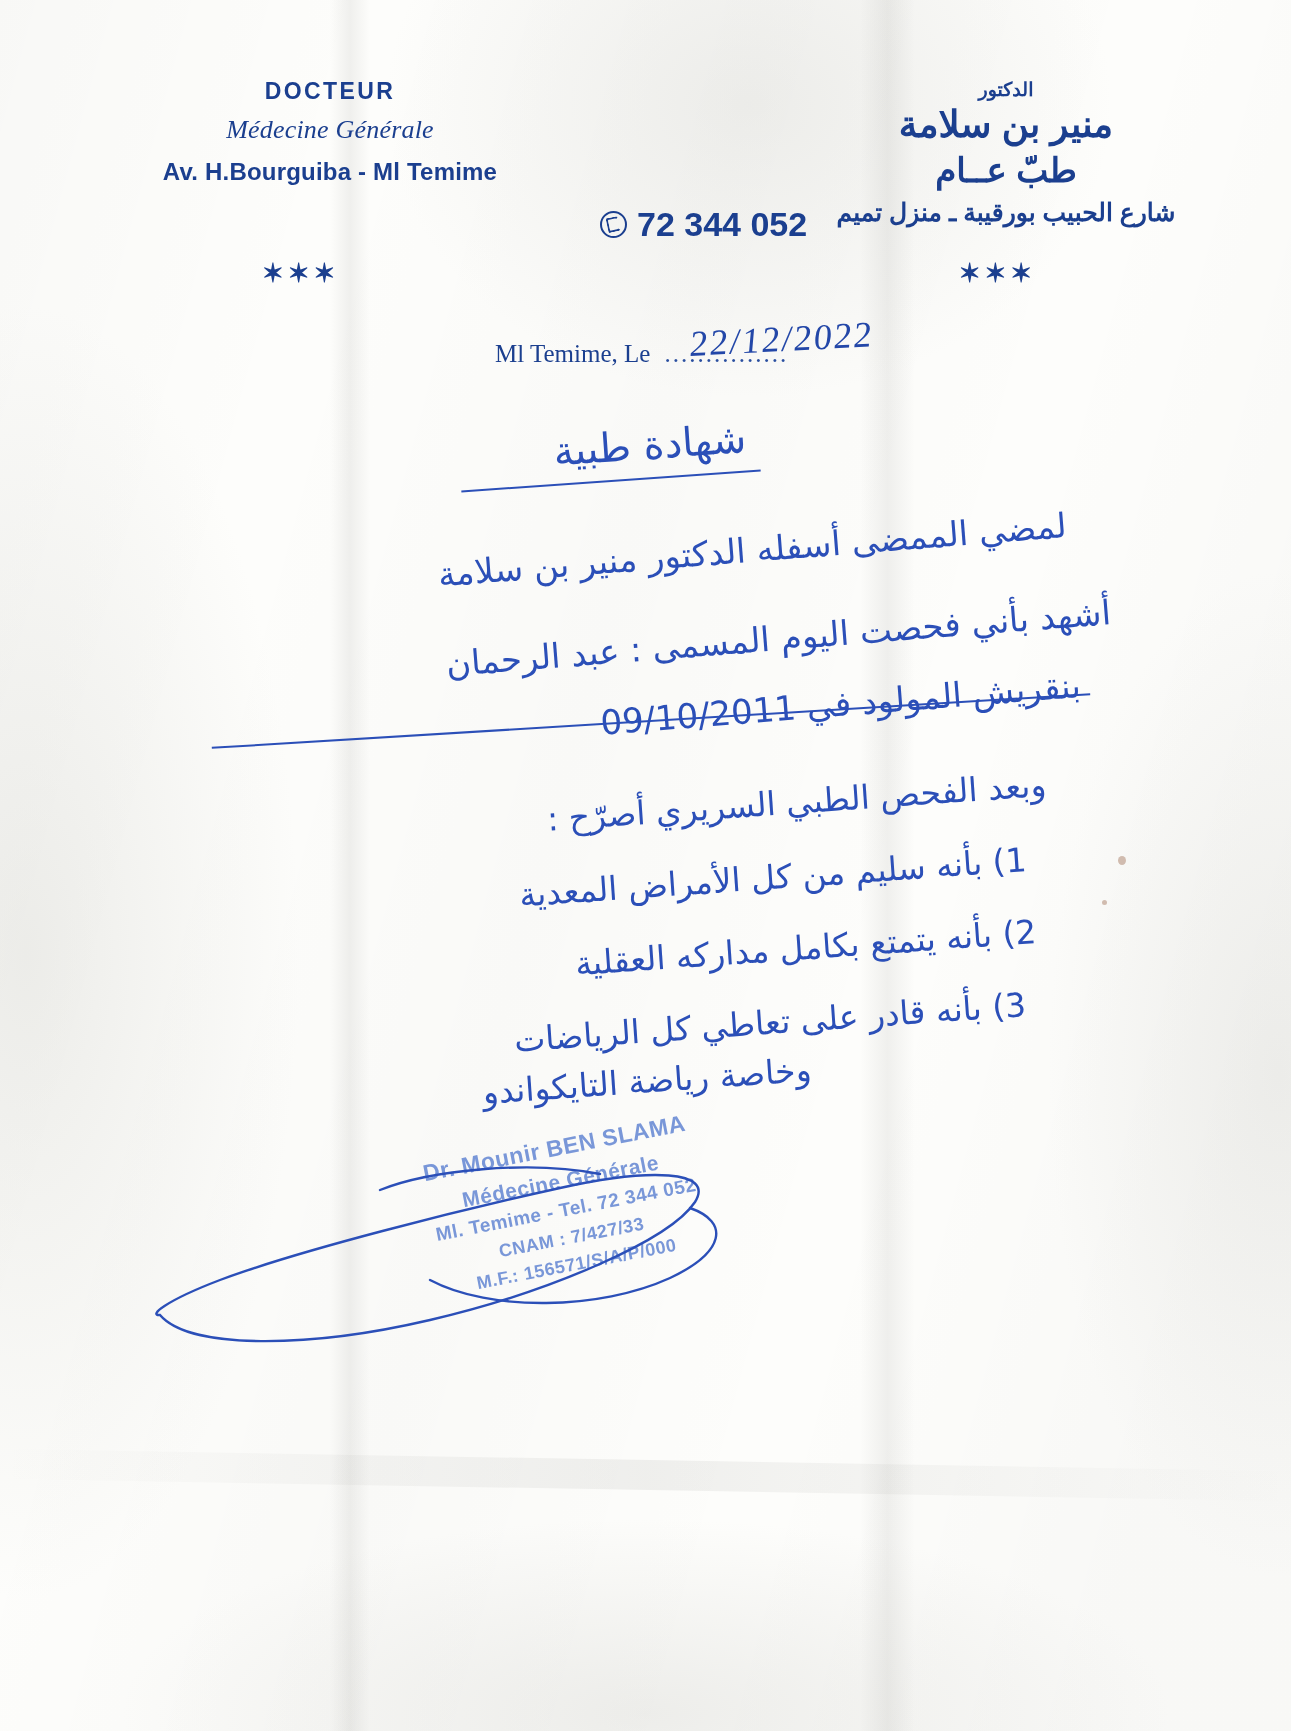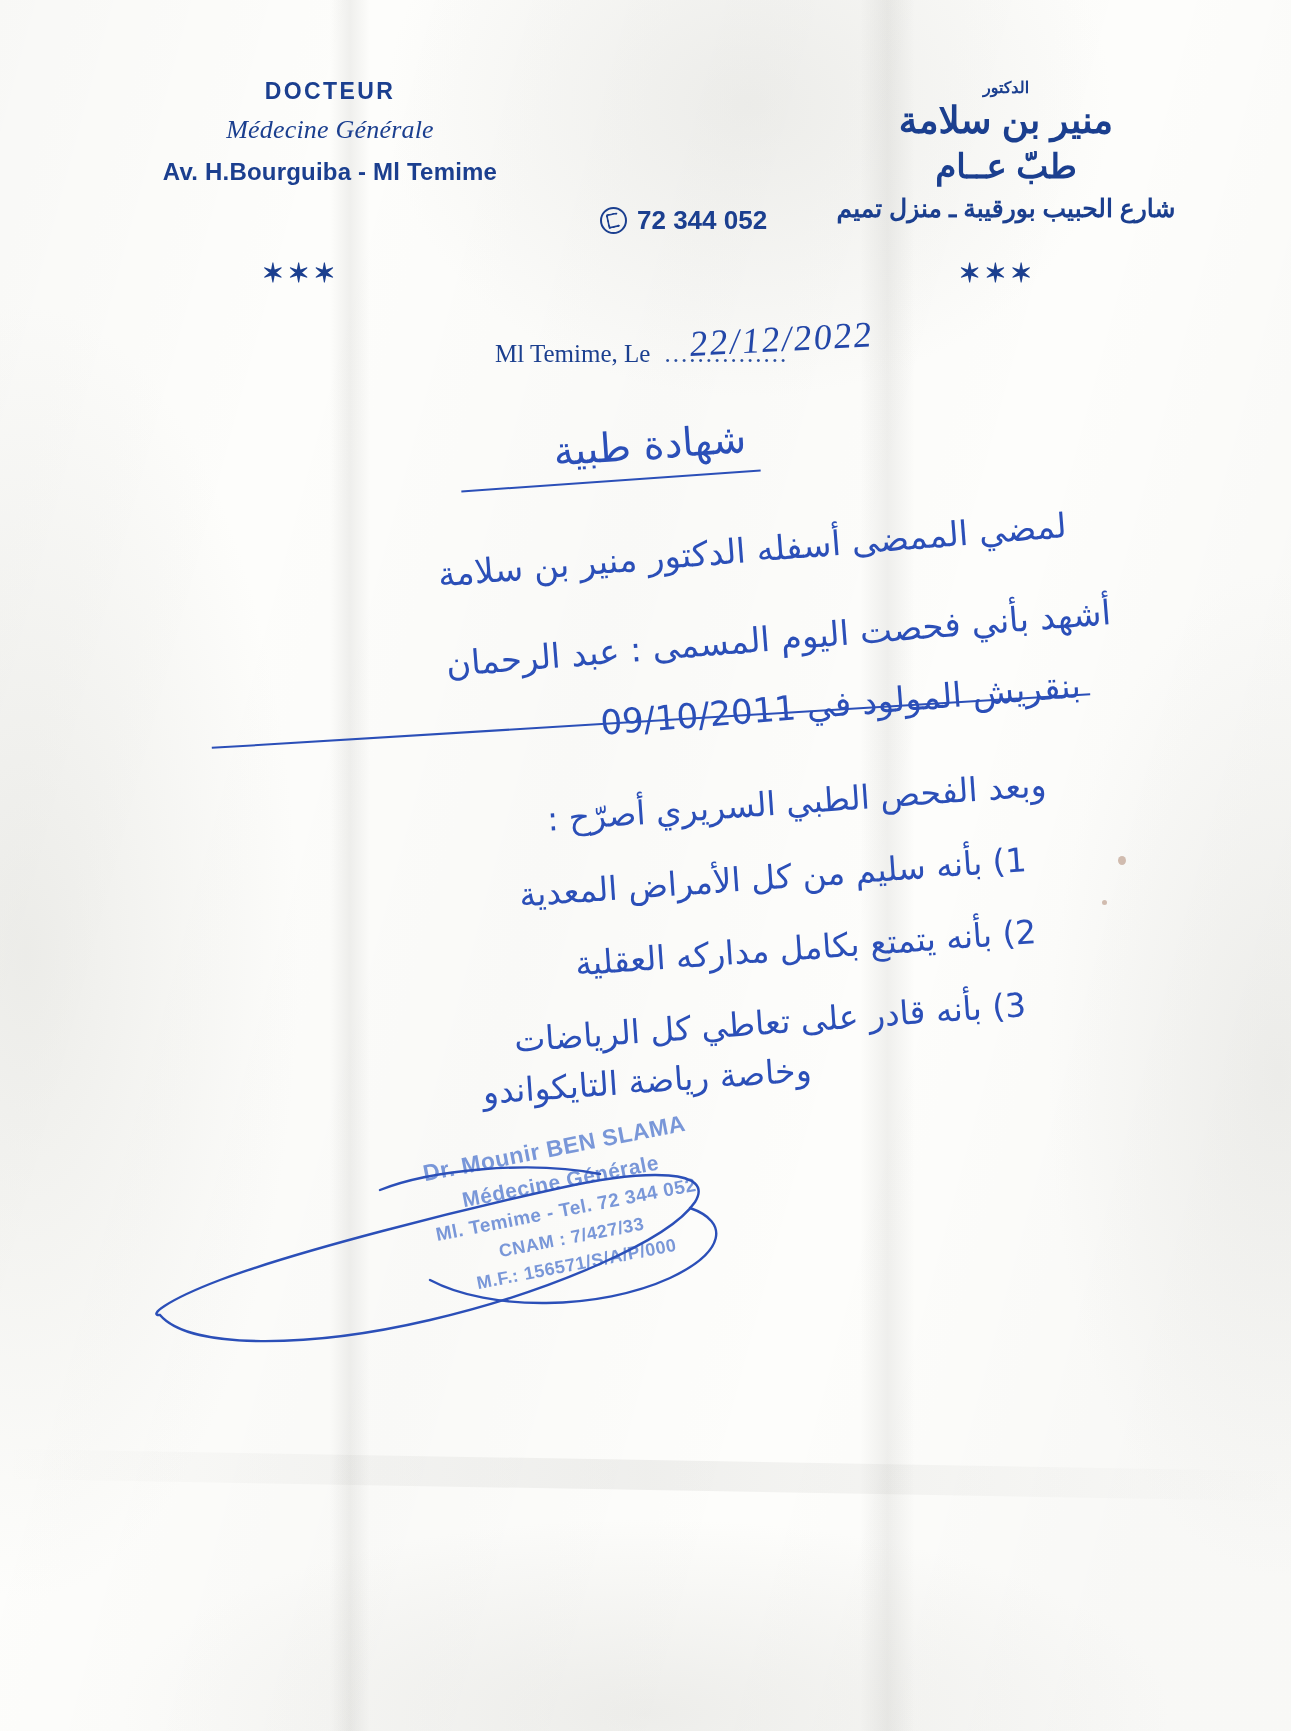--- a/index.html
+++ b/index.html
@@ -81,21 +81,21 @@
   .header-ar {
     position: absolute;
     right: 95px;
     top: 78px;
     width: 380px;
     text-align: center;
     color: #1b3f8f;
     direction: rtl;
   }
   .ar-docteur {
-    font-size: 16px;
+    font-size: 19px;
     font-weight: bold;
   }
   .ar-name {
     font-size: 37px;
     font-weight: bold;
     margin-top: 2px;
   }
   .ar-spec {
     font-size: 34px;
     font-weight: bold;
@@ -114,21 +114,21 @@
     font-size: 26px;
     font-weight: bold;
     letter-spacing: 4px;
   }
 
   .phone {
     position: absolute;
     left: 600px;
     top: 205px;
     color: #1b3f8f;
-    font-size: 26px;
+    font-size: 34px;
     font-weight: bold;
     display: flex;
     align-items: center;
     gap: 10px;
   }
   .phone-icon {
     width: 23px;
     height: 23px;
     border: 2.2px solid #1b3f8f;
     border-radius: 50%;

